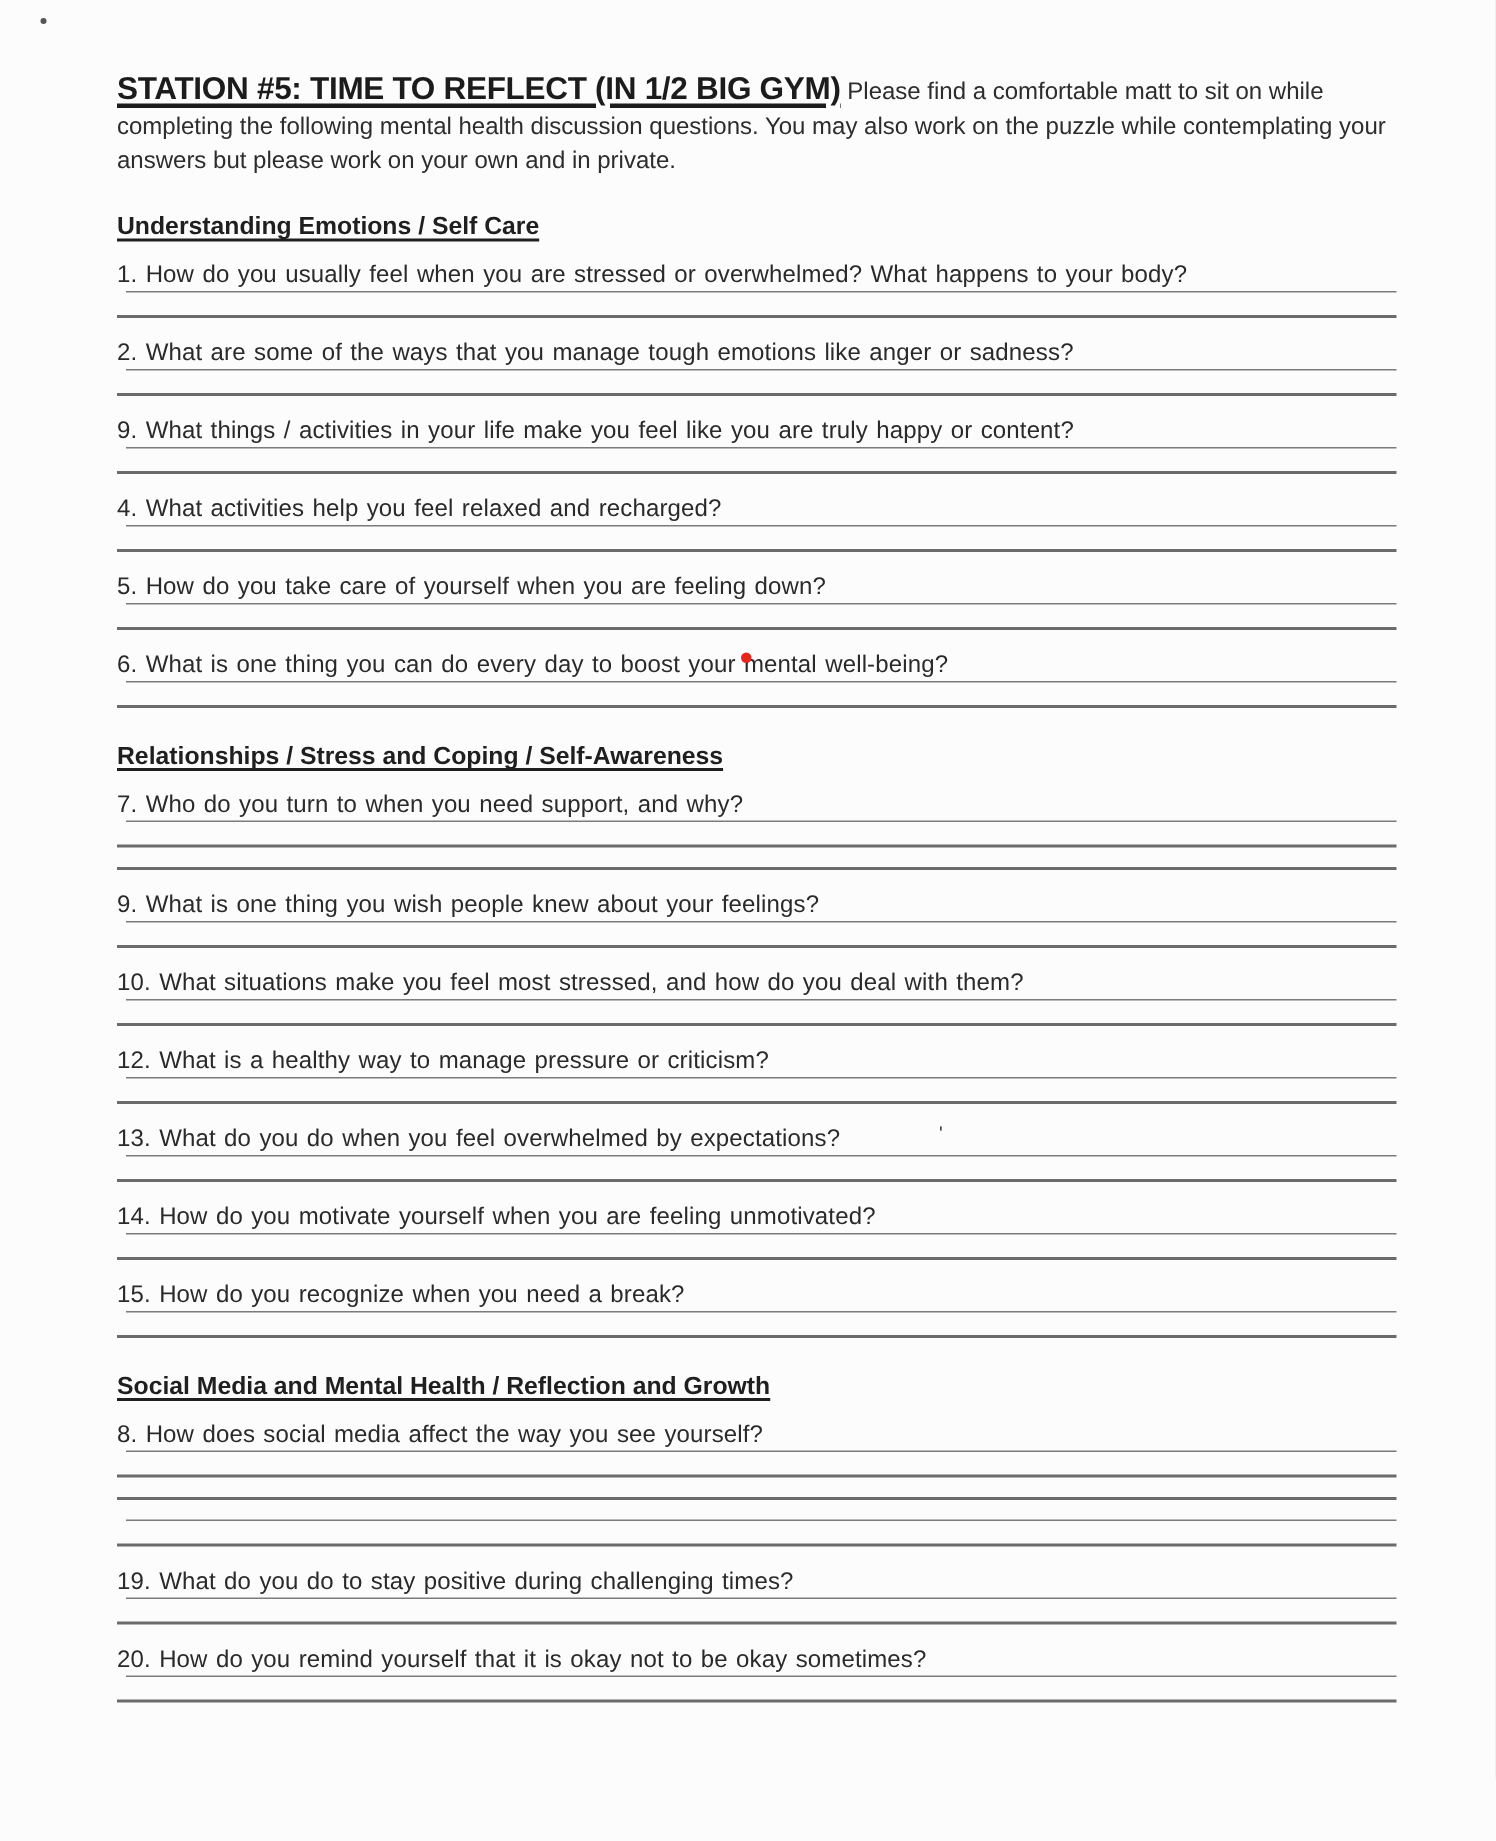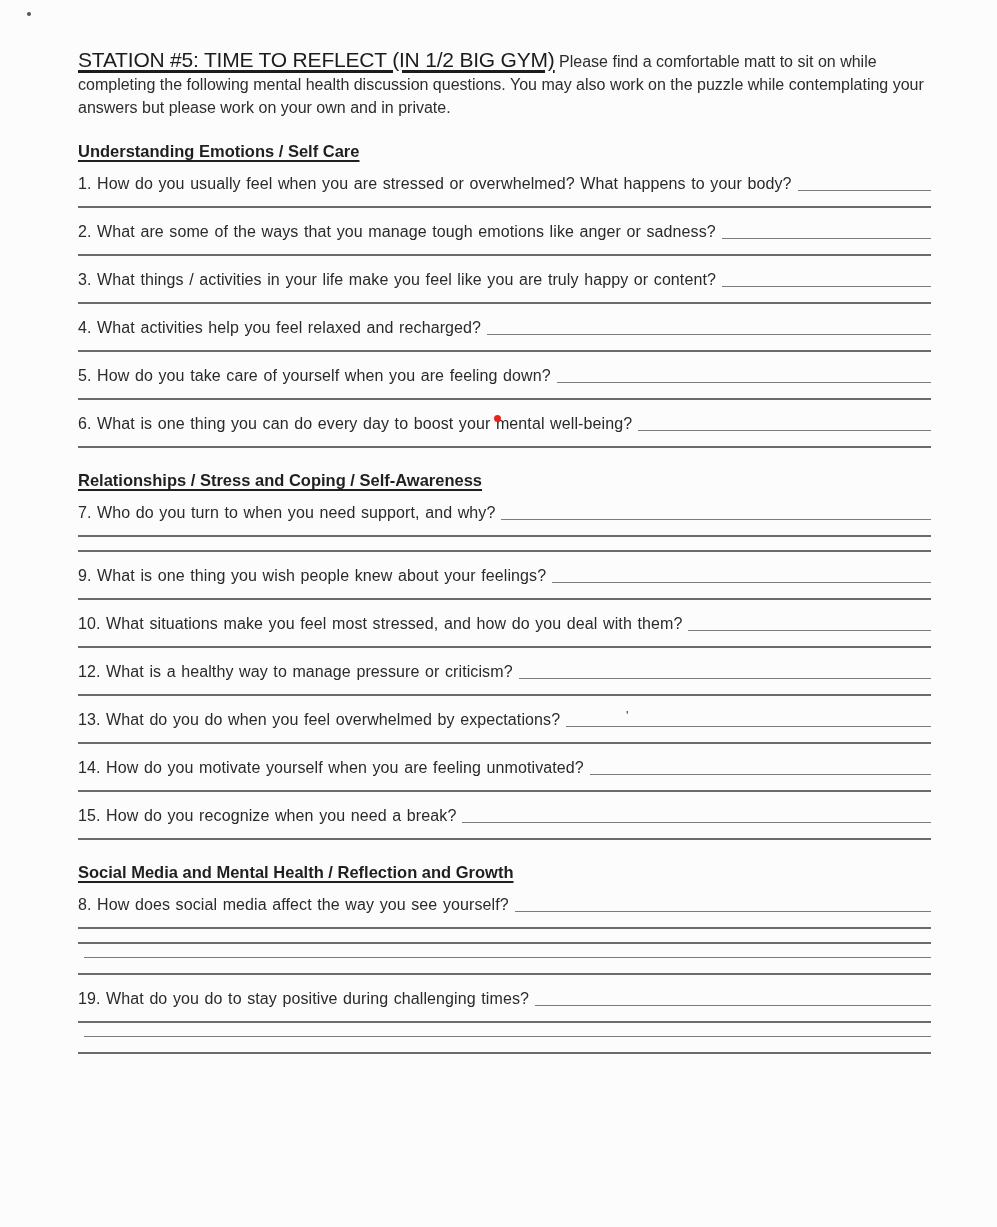--- a/index.html
+++ b/index.html
@@ -12,21 +12,21 @@
     overflow: hidden;
     font-family: "Liberation Sans", "DejaVu Sans", sans-serif;
     color: #2a2a2a;
   }
   .content { padding: 48px 66px 0 78px; }
 
   .header { margin-bottom: 18px; }
   .header p { line-height: 23px; font-size: 16px; }
   .doc-title {
     font-size: 21px;
-    font-weight: normal;
+    font-weight: bold;
     color: #1c1c1c;
     letter-spacing: -0.2px;
     text-decoration: underline;
     text-decoration-thickness: 2.5px;
     text-underline-offset: 3px;
   }
   .doc-intro { font-size: 16px; color: #2d2d2d; }
 
   .section { margin-top: 22px; }
   .section h2 {
@@ -38,26 +38,26 @@
     text-decoration: underline;
     text-decoration-thickness: 1.5px;
     text-underline-offset: 3px;
     display: inline-block;
   }
   .section-head-row { line-height: 21px; }
 
   .q-block { position: relative; margin-bottom: 13px; }
   .q-line {
     display: flex;
-    align-items: flex-end;
     line-height: 21px;
     font-size: 16px;
     letter-spacing: 0.1px;
     word-spacing: 1px;
     position: relative;
+    flex-direction: column;
   }
   .q-text { white-space: nowrap; color: #2a2a2a; }
   .fill {
     flex: 1 1 auto;
     min-width: 22px;
     border-bottom: 1.5px solid #7b7b7b;
     margin-left: 6px;
     margin-bottom: 3px;
     height: 1px;
   }
@@ -119,21 +119,21 @@
       <div class="q-block">
         <div class="q-line">
             <span class="q-text">2. What are some of the ways that you manage tough emotions like anger or sadness?</span>
             <span class="fill"></span>
           </div>
         <div class="rule"></div>
       </div>
 
       <div class="q-block">
         <div class="q-line">
-            <span class="q-text">3. What things / activities in your life make you feel like you are truly happy or content?</span>
+            <span class="q-text">9. What things / activities in your life make you feel like you are truly happy or content?</span>
             <span class="fill"></span>
           </div>
         <div class="rule"></div>
       </div>
 
       <div class="q-block">
         <div class="q-line">
             <span class="q-text">4. What activities help you feel relaxed and recharged?</span>
             <span class="fill"></span>
           </div>
@@ -249,20 +249,21 @@
       <div class="q-block">
         <div class="q-line">
             <span class="q-text">19. What do you do to stay positive during challenging times?</span>
             <span class="fill"></span>
           </div>
         <div class="rule"></div>
       </div>
 
       <div class="q-block">
         <div class="q-line">
+            <span class="q-text">20. How do you remind yourself that it is okay not to be okay sometimes?</span>
             <span class="fill"></span>
           </div>
         <div class="rule"></div>
       </div>
     </div>
 
   </div>
 </div>
 
 </body></html>

